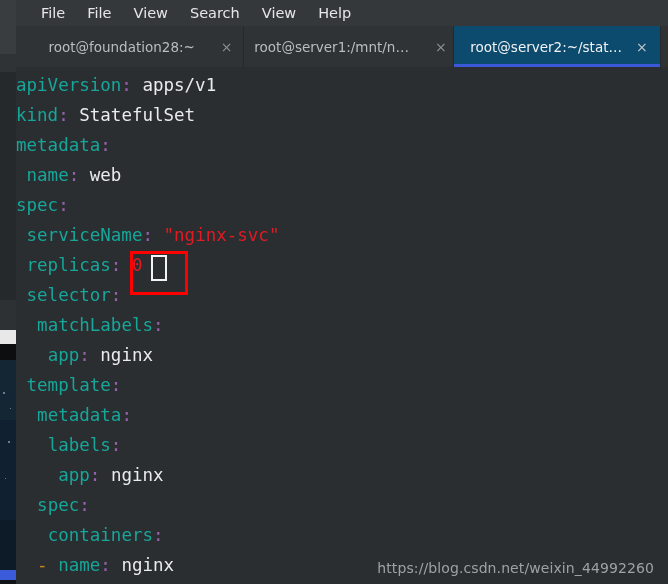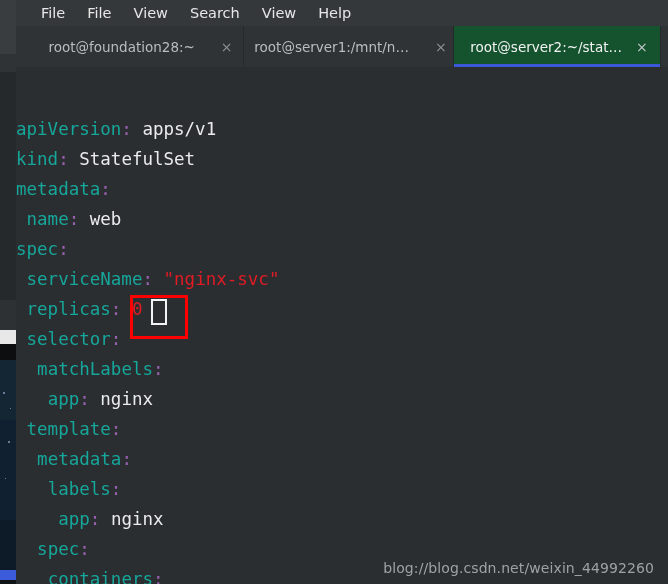--- a/index.html
+++ b/index.html
@@ -99,21 +99,21 @@
     text-overflow: clip;
   }
   .tab .tab-close {
     margin-left: 14px;
     font-size: 14px;
     color: #8d9194;
     line-height: 1;
     cursor: pointer;
   }
   .tab.active {
-    background: #14532d;
+    background: #0c4a6e;
     color: #f2f3f4;
   }
   .tab.active .tab-close { color: #c3c7ca; }
   .tab.active::after {
     content: "";
     position: absolute;
     left: 0; right: 0; bottom: 0;
     height: 3px;
     background: #3b58d8;
   }
@@ -121,21 +121,20 @@
   .tab-spacer-right { flex: 1 1 auto; }
 
   
   .terminal {
     flex: 1 1 auto;
     background: #2b2e31;
     position: relative;
     overflow: hidden;
     padding-top: 3px;
     box-sizing: border-box;
-    margin-top: 44px;
   }
   .code {
     font-family: "DejaVu Sans Mono", monospace;
     font-size: 17.5px;
     line-height: 30px;
     white-space: pre;
     padding-left: 0px;
   }
   .line { height: 30px; }
   .ind { display: inline-block; }
@@ -215,17 +214,17 @@
 
       <div class="tab-spacer-right"></div>
     </div>
 
     <div class="terminal">
       <div class="code" id="code-body"><div class="line"><span class="ind" style="width:0px"></span><span class="k">apiVersion</span><span class="c">:</span><span class="v"> apps/v1</span></div><div class="line"><span class="ind" style="width:0px"></span><span class="k">kind</span><span class="c">:</span><span class="v"> StatefulSet</span></div><div class="line"><span class="ind" style="width:0px"></span><span class="k">metadata</span><span class="c">:</span></div><div class="line"><span class="ind" style="width:10.55px"></span><span class="k">name</span><span class="c">:</span><span class="v"> web</span></div><div class="line"><span class="ind" style="width:0px"></span><span class="k">spec</span><span class="c">:</span></div><div class="line"><span class="ind" style="width:10.55px"></span><span class="k">serviceName</span><span class="c">:</span><span class="s"> "nginx-svc"</span></div><div class="line"><span class="ind" style="width:10.55px"></span><span class="k">replicas</span><span class="c">:</span><span class="s"> 0</span></div><div class="line"><span class="ind" style="width:10.55px"></span><span class="k">selector</span><span class="c">:</span></div><div class="line"><span class="ind" style="width:21.1px"></span><span class="k">matchLabels</span><span class="c">:</span></div><div class="line"><span class="ind" style="width:31.650000000000002px"></span><span class="k">app</span><span class="c">:</span><span class="v"> nginx</span></div><div class="line"><span class="ind" style="width:10.55px"></span><span class="k">template</span><span class="c">:</span></div><div class="line"><span class="ind" style="width:21.1px"></span><span class="k">metadata</span><span class="c">:</span></div><div class="line"><span class="ind" style="width:31.650000000000002px"></span><span class="k">labels</span><span class="c">:</span></div><div class="line"><span class="ind" style="width:42.2px"></span><span class="k">app</span><span class="c">:</span><span class="v"> nginx</span></div><div class="line"><span class="ind" style="width:21.1px"></span><span class="k">spec</span><span class="c">:</span></div><div class="line"><span class="ind" style="width:31.650000000000002px"></span><span class="k">containers</span><span class="c">:</span></div><div class="line"><span class="ind" style="width:21.1px"></span><span class="d">- </span><span class="k">name</span><span class="c">:</span><span class="v"> nginx</span></div><div class="line"><span class="ind" style="width:42.2px"></span></div></div>
 
       <div class="annot-box" id="annot-box" style="left: 114px; top: 184px; width: 58px; height: 44px;"></div>
       <div class="cursor" id="cursor" style="left: 135px; top: 188px; width: 16px; height: 26px;"></div>
 
-      <div class="watermark">blog://blog.csdn.net/weixin_44992260</div>
+      <div class="watermark">https://blog.csdn.net/weixin_44992260</div>
     </div>
 
   </div>
 </div>
 
 </body></html>

